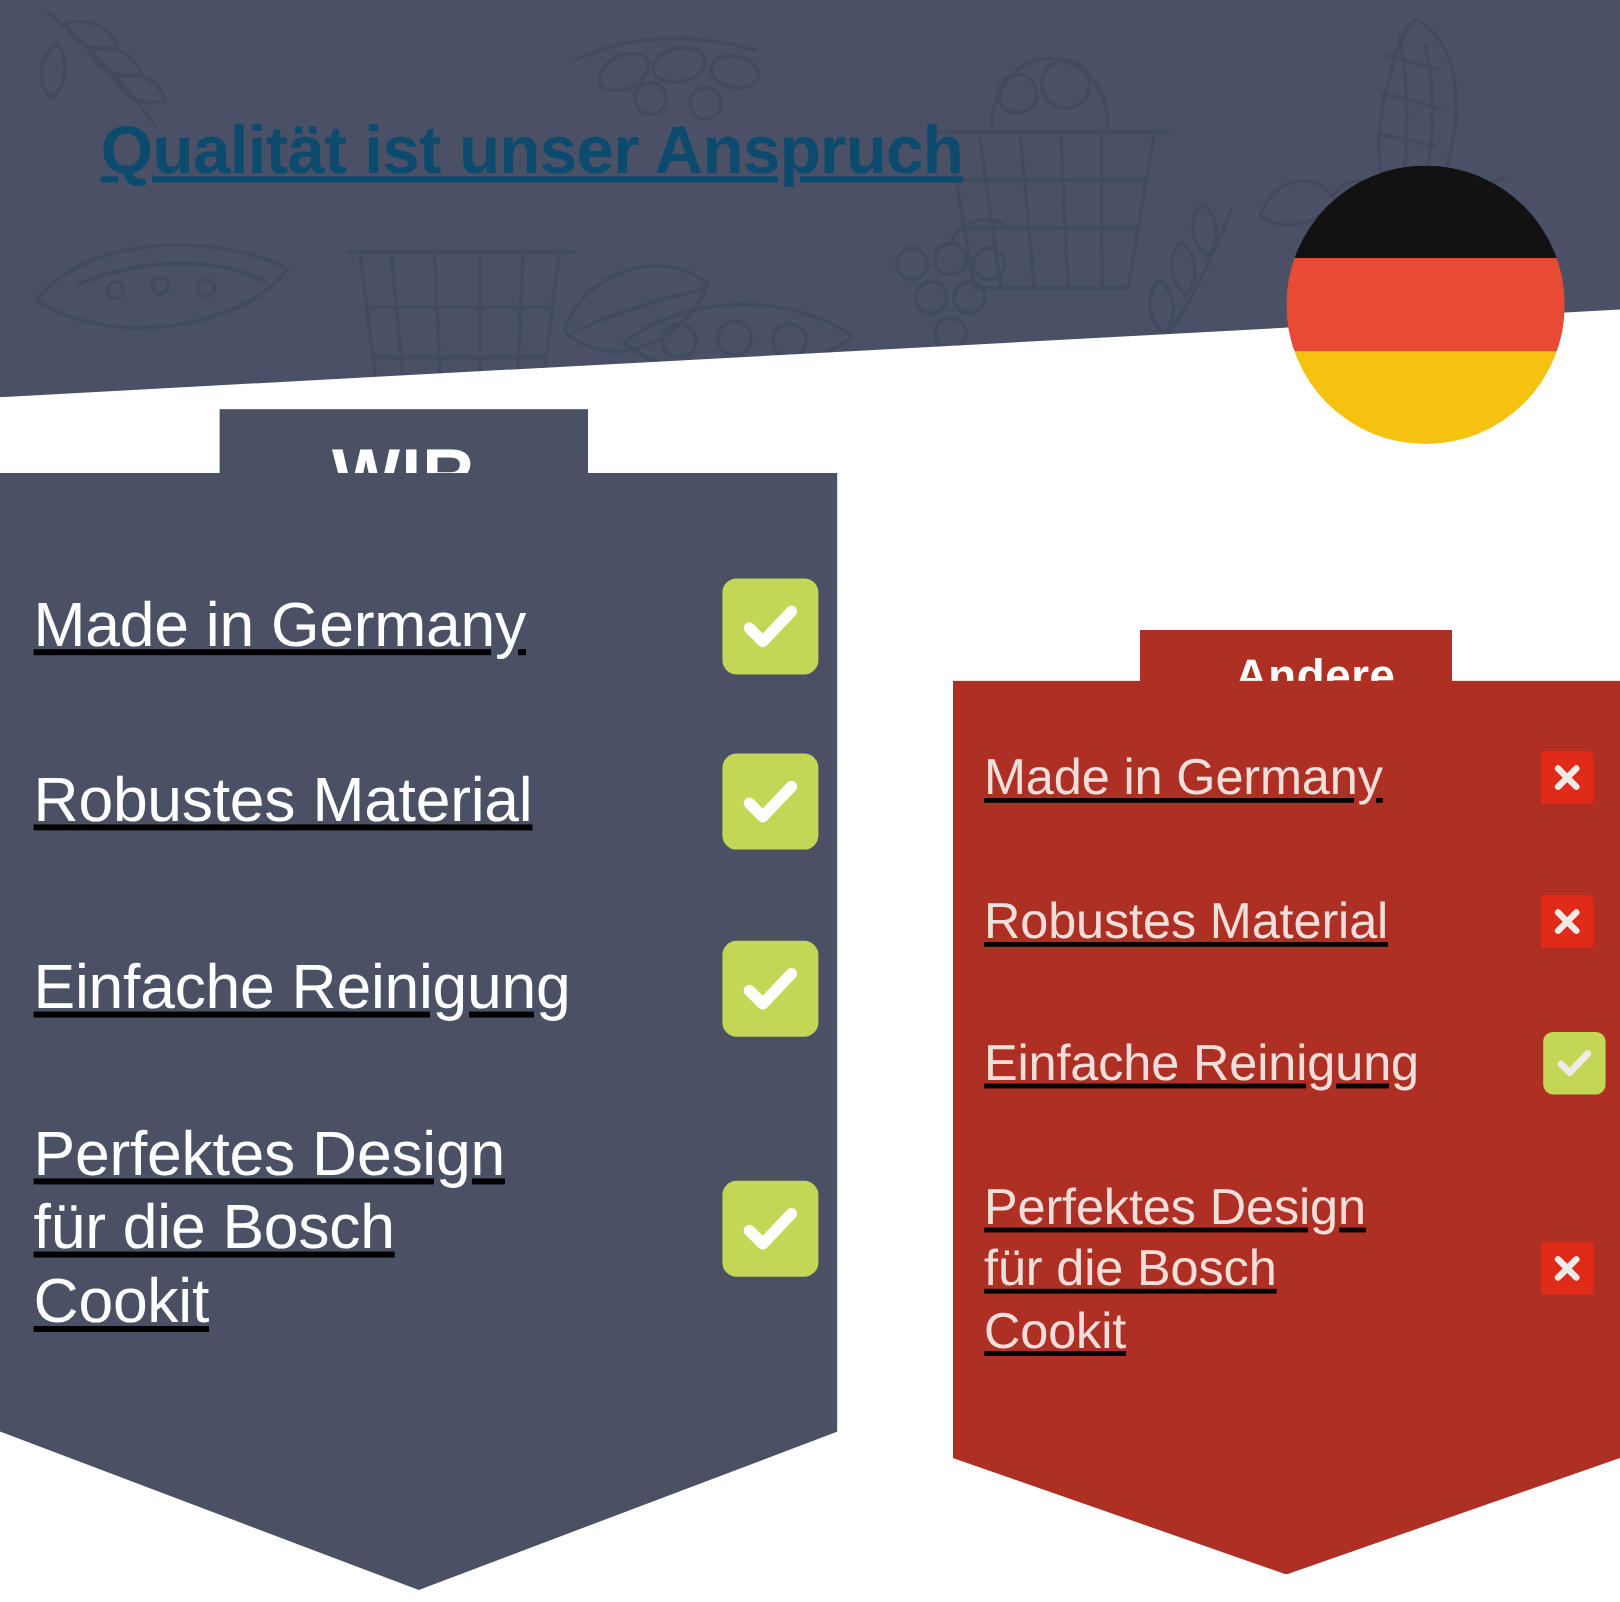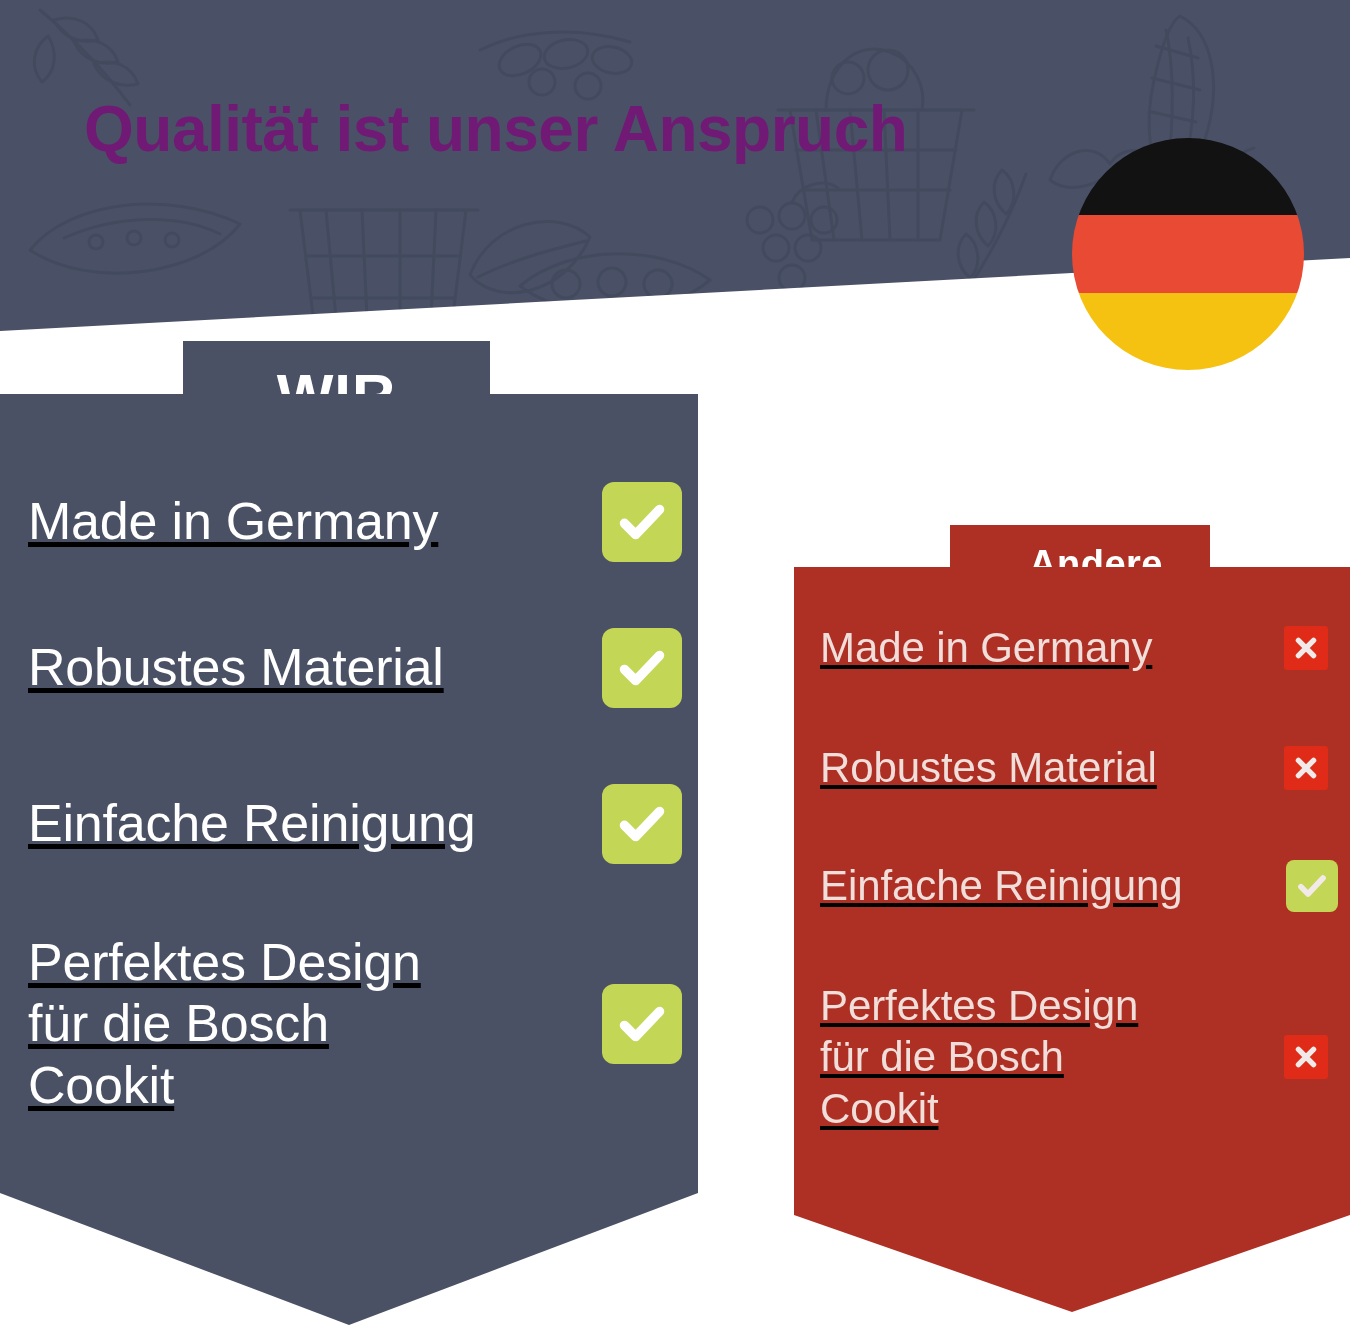--- a/index.html
+++ b/index.html
@@ -23,23 +23,24 @@
     clip-path: polygon(0 0, 1350px 0, 1350px 258px, 0 331px);
   }
   .header-pattern{
     position:absolute; left:0; top:0; width:1350px; height:335px;
     opacity:.11;
     -webkit-clip-path: polygon(0 0, 1350px 0, 1350px 258px, 0 331px);
     clip-path: polygon(0 0, 1350px 0, 1350px 258px, 0 331px);
   }
   .page-title{
     position:absolute; left:84px; top:96px;
-    font-size:64px; font-weight:700; color:#701a75;
+    font-size:56px; font-weight:700; color:#0c4a6e;
     letter-spacing:-0.5px; white-space:nowrap;
     line-height:1.05;
+    text-decoration:underline;
   }
 
   
   .flag-circle{
     position:absolute; left:1072px; top:138px;
     width:232px; height:232px; border-radius:50%;
     overflow:hidden;
   }
   .flag-band{ width:100%; height:33.34%; }
 

